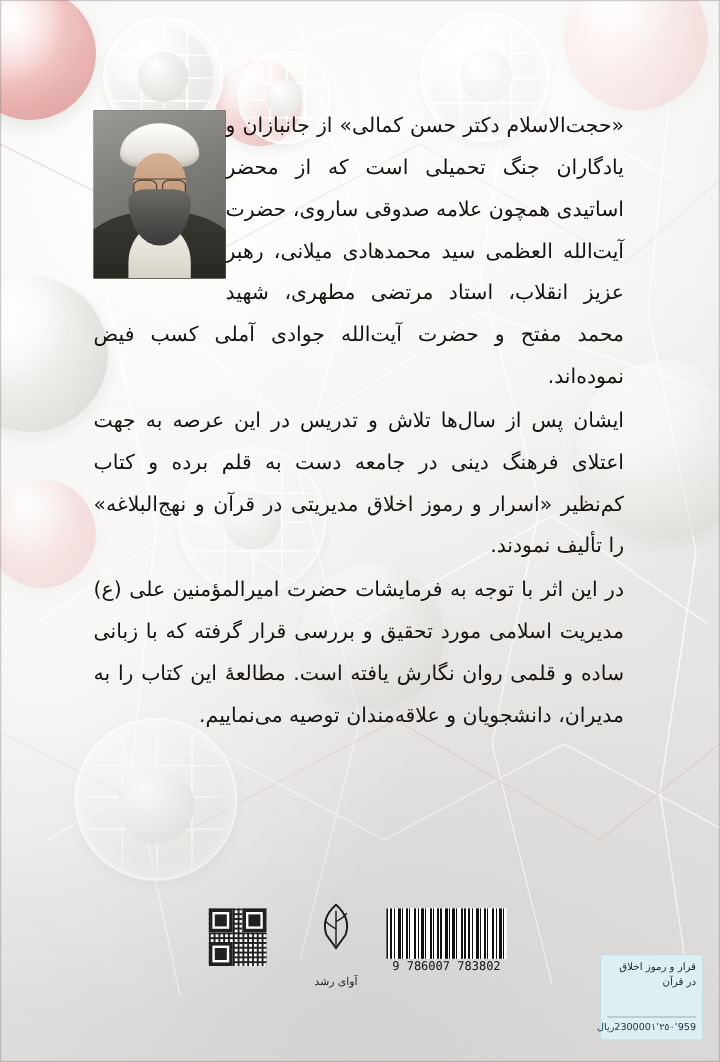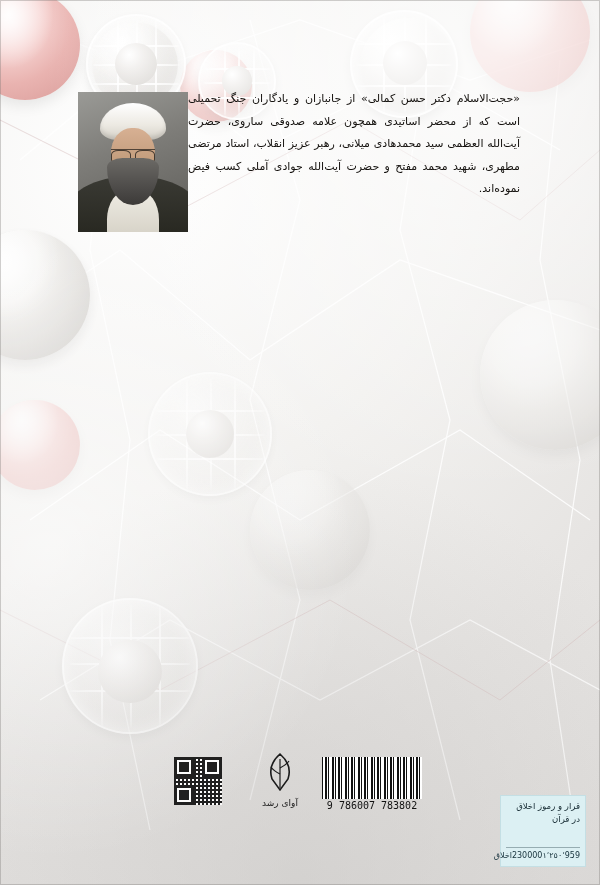--- a/index.html
+++ b/index.html
@@ -87,21 +87,21 @@
   }
 
   
   .text-panel {
     position: absolute;
     right: 80px;
     left: 78px;
     top: 88px;
     text-align: justify;
     color: #15120f;
-    font-size: 11px;
+    font-size: 17px;
     line-height: 2.05;
     letter-spacing: 0.1px;
   }
   .text-panel p {
     margin: 0 0 2px 0;
     text-align: justify;
     text-align-last: right;
   }
   .text-panel p.first {
     text-indent: 0;
@@ -222,21 +222,21 @@
     text-align: center;
     color: #1a1a1a;
   }
   .publisher .mark {
     width: 34px;
     height: 40px;
     margin: 0 auto;
   }
   .publisher .pname {
     font-size: 9px;
-    margin-top: 2px;
+    margin-top: 18px;
     letter-spacing: 1px;
   }
 
   .barcode {
     position: absolute;
     left: 322px;
     top: 757px;
     width: 100px;
     height: 42px;
     background-color: #fff;
@@ -384,20 +384,22 @@
     <div class="portrait">
       <div class="bgwall"></div>
       <div class="shoulders"></div>
       <div class="collar"></div>
       <div class="turban"></div>
       <div class="face"></div>
       <div class="glasses"></div>
       <div class="beard"></div>
     </div>
     <p class="first">«حجت‌الاسلام دکتر حسن کمالی» از جانبازان و یادگاران جنگ تحمیلی است که از محضر اساتیدی همچون علامه صدوقی ساروی، حضرت آیت‌الله العظمی سید محمدهادی میلانی، رهبر عزیز انقلاب، استاد مرتضی مطهری، شهید محمد مفتح و حضرت آیت‌الله جوادی آملی کسب فیض نموده‌اند.</p>
+    <p>ایشان پس از سال‌ها تلاش و تدریس در این عرصه به جهت اعتلای فرهنگ دینی در جامعه دست به قلم برده و کتاب کم‌نظیر «اسرار و رموز اخلاق مدیریتی در قرآن و نهج‌البلاغه» را تألیف نمودند.</p>
+    <p>در این اثر با توجه به فرمایشات حضرت امیرالمؤمنین علی (ع) مدیریت اسلامی مورد تحقیق و بررسی قرار گرفته که با زبانی ساده و قلمی روان نگارش یافته است. مطالعهٔ این کتاب را به مدیران، دانشجویان و علاقه‌مندان توصیه می‌نماییم.</p>
   </div>
 
   <div class="qr">
     <span class="finder f1">
         <i></i>
       </span>
     <span class="finder f2">
         <i></i>
       </span>
     <span class="finder f3">
@@ -416,18 +418,18 @@
   </div>
 
   <div class="barcode"></div>
   <div class="isbn">9  786007  783802</div>
 
   <div class="price-label">
     <div class="title2">قرار و رموز اخلاق در قرآن</div>
     <div class="row">
       <span>١٬٢٥٠٬959</span>
       <span>230000</span>
-      <span>اخلاق</span>
+      <span>ریال</span>
     </div>
   </div>
 
   <div class="page-border"></div>
 </div>
 
 </body></html>

